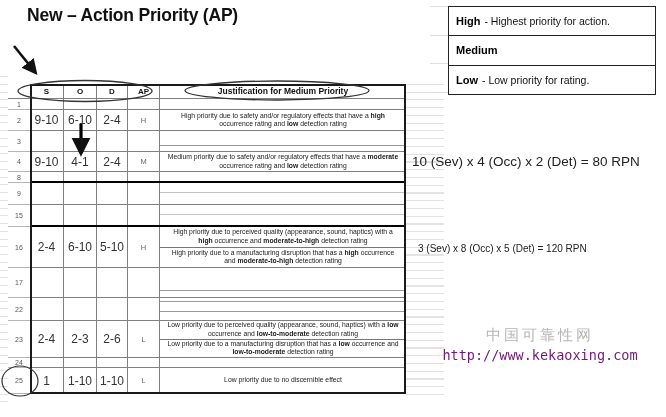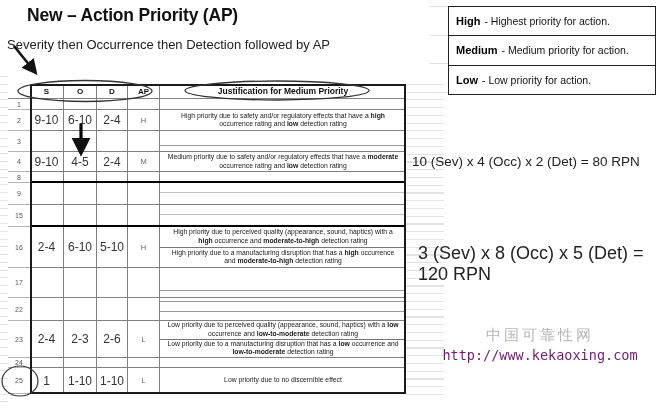--- a/index.html
+++ b/index.html
@@ -46,54 +46,52 @@
   .jhalf-first { border-bottom:1px solid #777; }
   .subline { display:block; position:absolute; left:0; right:0; height:1px; background:#9a9a9a; }
   .subline.lt { background:#c2c2c2; }
 
   
   .hline { position:absolute; left:22px; right:0; height:2.5px; background:#000; z-index:5; }
   #main-frame { position:absolute; left:22px; top:0; right:0; bottom:0; border:2px solid #1a1a1a; z-index:6; pointer-events:none; }
 
   
   #rpn1 { left:412px; top:154px; font-size:13.5px; color:#222; }
-  #rpn2 { left:418px; top:243px; font-size:18px; color:#222; }
+  #rpn2 { left:418px; top:243px; font-size:10px; color:#222; }
 
   
   #wm { left:420px; top:326px; width:240px; text-align:center; }
   #wm-cn { font-size:15px; letter-spacing:3px; color:#b5b5b5;font-family:Liberation Serif, serif; }
   #wm-url { font-size:13.5px; color:#701a75; font-family:"DejaVu Sans Mono", monospace; margin-top:2px; }
 
   
   #overlay { position:absolute; left:0; top:0; z-index:10; pointer-events:none; }
 </style>
 </head>
 <body>
 
 <div class="page">
 
   <div class="abs strip" id="strip-left"></div>
   <div class="abs strip" id="strip-right"></div>
   <div class="abs strip" id="strip-legend"></div>
 
   <div class="abs" id="title">New – Action Priority (AP)</div>
-  <div class="abs" id="subtitle">Severity then Occurrence then Detection followed by AP</div>
 
   <div class="abs" id="legend">
     <div class="legend-row">
       <span class="legend-term">High</span>
       <span class="legend-desc">- Highest priority for action.</span>
     </div>
     <div class="legend-row">
       <span class="legend-term">Medium</span>
-      <span class="legend-desc">- Medium priority for action.</span>
     </div>
     <div class="legend-row">
       <span class="legend-term">Low</span>
-      <span class="legend-desc">- Low priority for action.</span>
+      <span class="legend-desc">- Low priority for rating.</span>
     </div>
   </div>
 
   <div class="abs" id="ap-table">
     <div id="main-frame"></div>
     <div class="hline" style="top:96.5px"></div>
     <div class="hline" style="top:140.5px"></div>
 
     <div class="trow head" style="height:15px">
       <div class="c-num"></div>
@@ -131,21 +129,21 @@
       <div class="c-d"></div>
       <div class="c-ap"></div>
       <div class="c-j">
           <i class="subline" style="top:72%"></i>
         </div>
     </div>
 
     <div class="trow" style="height:20px">
       <div class="c-num">4</div>
       <div class="c-s val">9-10</div>
-      <div class="c-o val">4-5</div>
+      <div class="c-o val">4-1</div>
       <div class="c-d val">2-4</div>
       <div class="c-ap ap-val">M</div>
       <div class="c-j">
         <div class="jtext"><span>Medium priority due to safety and/or regulatory effects that have a </span><b>moderate</b><span> occurrence rating and </span><b>low</b><span> detection rating</span></div>
       </div>
     </div>
 
     <div class="trow" style="height:11px">
       <div class="c-num">8</div>
       <div class="c-s"></div>

